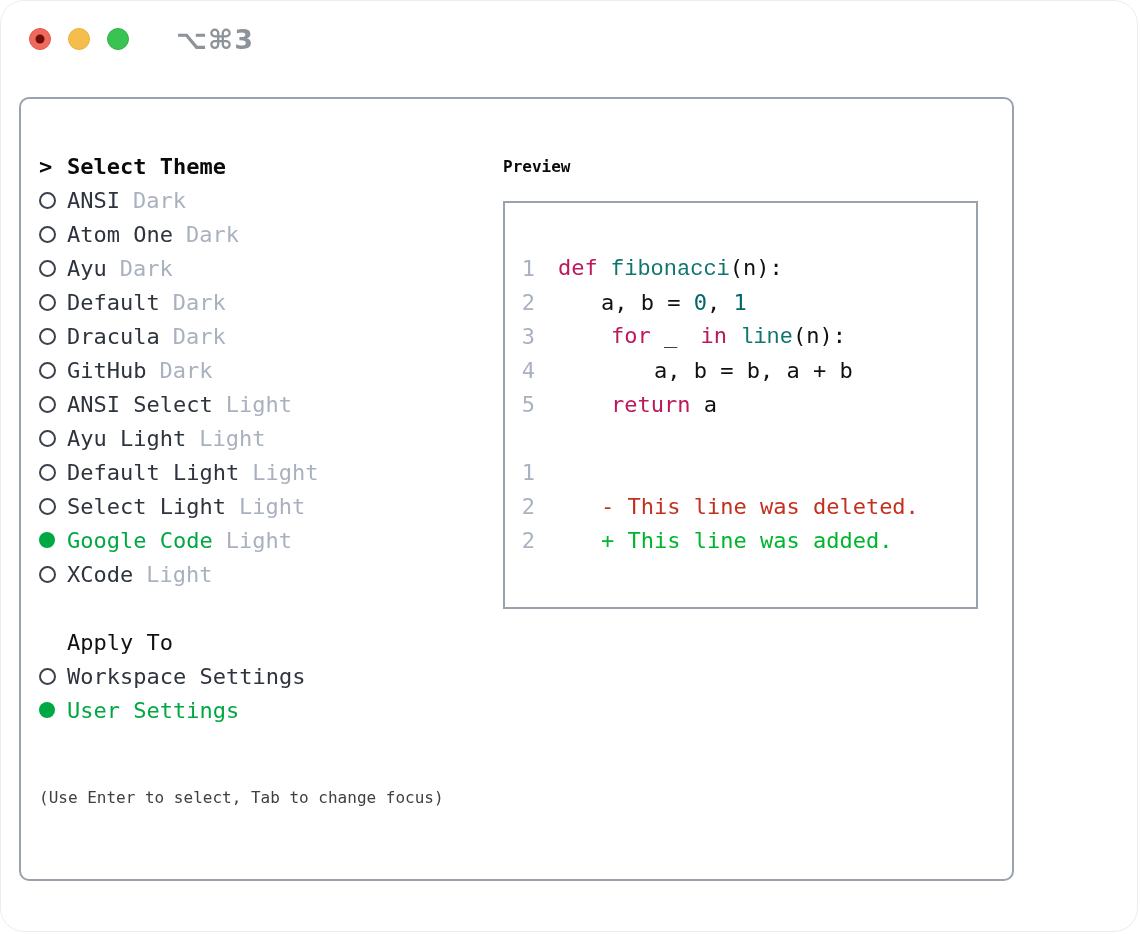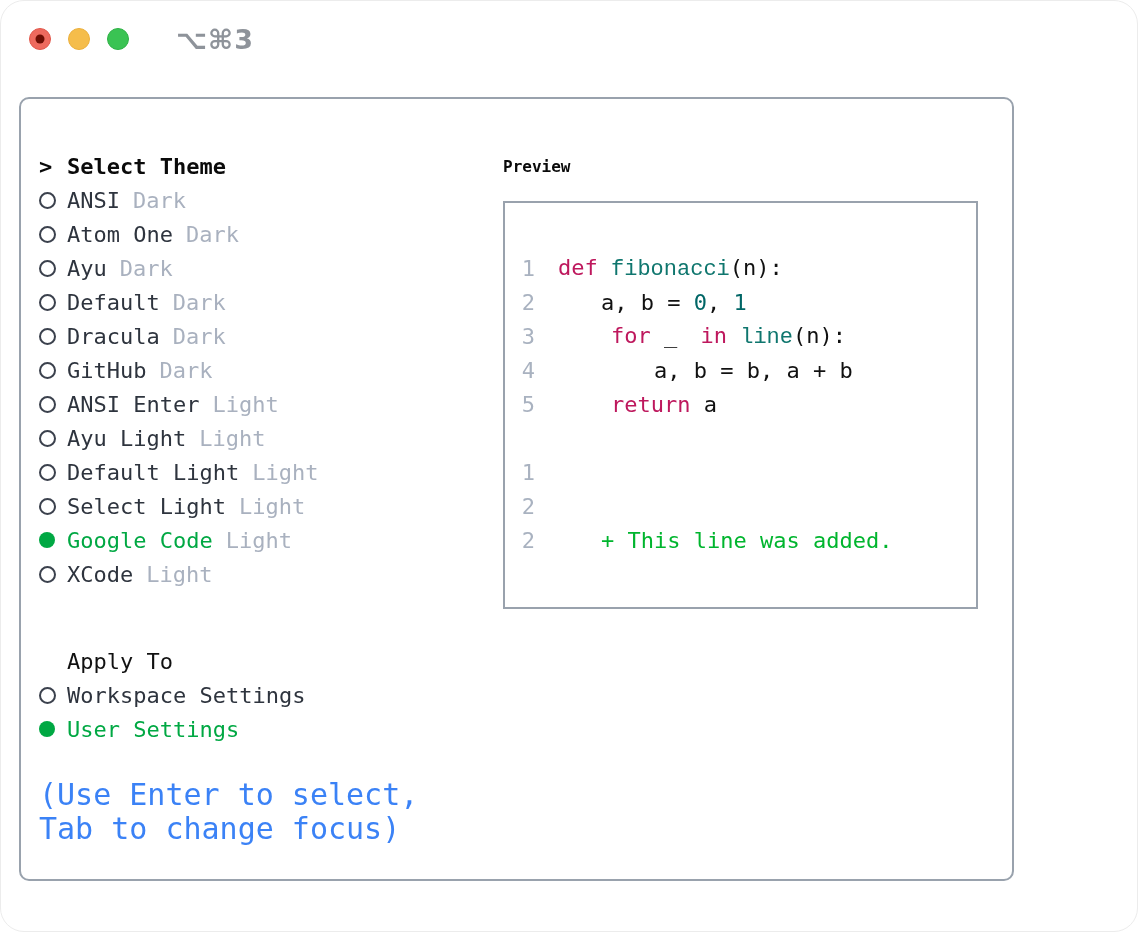--- a/index.html
+++ b/index.html
@@ -58,27 +58,27 @@
   .marker{width:28px;flex:none;display:flex;align-items:center;}
   .radio{
     width:13px;height:13px;border-radius:50%;
     border:2px solid #3b414d;background:#ffffff;box-sizing:content-box;
   }
   .radio.sel{width:16px;height:16px;border:none;background:#00a843;}
   .hdr{font-weight:bold;color:#0a0a0a;}
   .tname{color:#2e343e;}
   .tname.sel{color:#00a843;text-align:right;}
   .tvariant{color:#a9b1bf;margin-left:13px;}
-  .apply-block{margin-top:53px;}
+  .apply-block{margin-top:34px;}
   .apply-hdr{color:#111111;}
   .opt-label{color:#2e343e;}
   .opt-label.sel{color:#00a843;}
   .hint{
-    margin-top:32px;width:436px;
-    font-size:30px;line-height:34px;color:#3b82f6;
+    margin-top:54px;width:436px;
+    font-size:16px;line-height:34px;color:#404040;
   }
   
   .preview-title{height:34px;display:flex;align-items:center;
     font-size:16px;font-weight:bold;color:#0a0a0a;}
   .preview-box{
     margin-top:18px;width:475px;height:408px;
     border:2px solid #99a2ad;box-sizing:border-box;
     padding:48px 10px 0 16px;
     background:#ffffff;overflow:hidden;
   }
@@ -114,21 +114,21 @@
         <span class="marker hdr">&gt;</span>
         <span class="hdr">Select Theme</span>
       </div>
       <div id="theme-list">
           <div class="row"><span class="marker"><span class="radio"></span></span><span class="tname">ANSI</span><span class="tvariant">Dark</span></div>
           <div class="row"><span class="marker"><span class="radio"></span></span><span class="tname">Atom One</span><span class="tvariant">Dark</span></div>
           <div class="row"><span class="marker"><span class="radio"></span></span><span class="tname">Ayu</span><span class="tvariant">Dark</span></div>
           <div class="row"><span class="marker"><span class="radio"></span></span><span class="tname">Default</span><span class="tvariant">Dark</span></div>
           <div class="row"><span class="marker"><span class="radio"></span></span><span class="tname">Dracula</span><span class="tvariant">Dark</span></div>
           <div class="row"><span class="marker"><span class="radio"></span></span><span class="tname">GitHub</span><span class="tvariant">Dark</span></div>
-          <div class="row"><span class="marker"><span class="radio"></span></span><span class="tname">ANSI Enter</span><span class="tvariant">Light</span></div>
+          <div class="row"><span class="marker"><span class="radio"></span></span><span class="tname">ANSI Select</span><span class="tvariant">Light</span></div>
           <div class="row"><span class="marker"><span class="radio"></span></span><span class="tname">Ayu Light</span><span class="tvariant">Light</span></div>
           <div class="row"><span class="marker"><span class="radio"></span></span><span class="tname">Default Light</span><span class="tvariant">Light</span></div>
           <div class="row"><span class="marker"><span class="radio"></span></span><span class="tname">Select Light</span><span class="tvariant">Light</span></div>
           <div class="row"><span class="marker"><span class="radio sel"></span></span><span class="tname sel">Google Code</span><span class="tvariant">Light</span></div>
           <div class="row"><span class="marker"><span class="radio"></span></span><span class="tname">XCode</span><span class="tvariant">Light</span></div>
         </div>
 
       <div class="apply-block">
         <div class="row">
           <span class="marker"></span>
@@ -168,20 +168,21 @@
           </div>
           <div class="code-line">
             <span class="ln"></span>
             <span class="code-text"></span>
           </div>
           <div class="code-line">
             <span class="ln">1</span>
           </div>
           <div class="code-line">
             <span class="ln">2</span>
+            <span class="code-text"><span class="tok-del">    - This line was deleted.</span></span>
           </div>
           <div class="code-line">
             <span class="ln">2</span>
             <span class="code-text"><span class="tok-add">    + This line was added.</span></span>
           </div>
         </div>
     </div>
 
   </div>
 </div>

